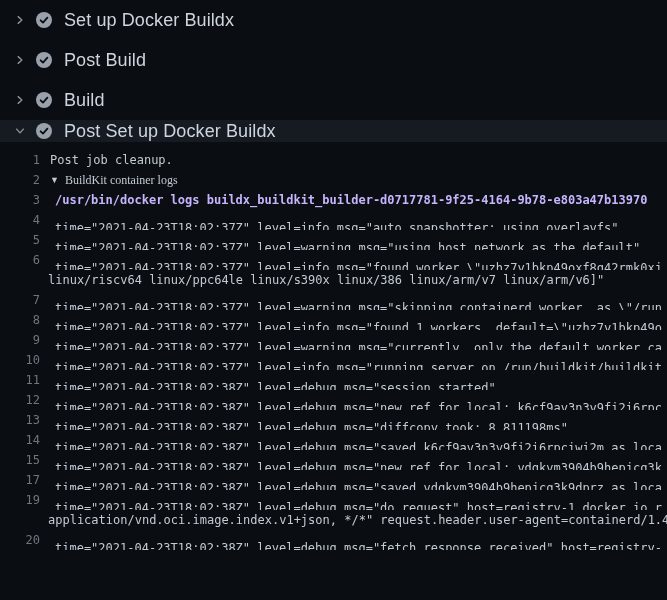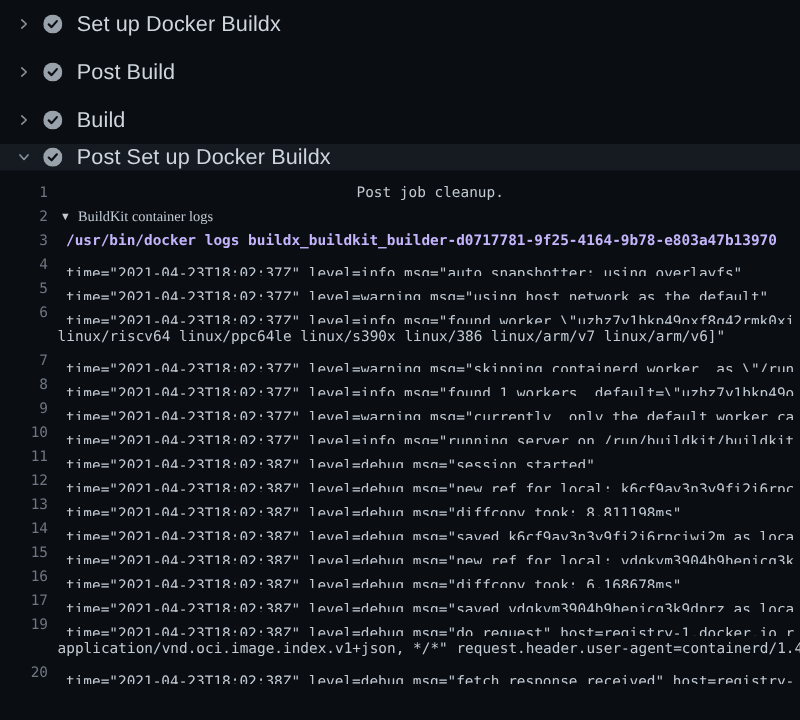--- a/index.html
+++ b/index.html
@@ -50,21 +50,21 @@
   }
   .gutter{
     flex:0 0 40px;
     width:40px;
     text-align:right;
     color:#6e7681;
     user-select:none;
     cursor:pointer;
   }
   .content{flex:1 1 auto;overflow:hidden;}
-  .content.plain{padding-left:10px;text-align:center;}
+  .content.plain{padding-left:10px;}
   .content.group{padding-left:10px;cursor:pointer;font-family:Liberation Serif, serif;}
   .content.log{padding-left:15px;}
   .content.command{padding-left:15px;color:#c4b5fd;font-weight:bold;}
   .content.wrap{padding-left:8px;}
   .tri{
     display:inline-block;
     font-size:9px;
     color:#c2cbd3;
     margin-right:6px;
     transform:translateY(-1px);
@@ -142,19 +142,18 @@
       <div class="log-row"><span class="gutter"></span><span class="content wrap">linux/riscv64 linux/ppc64le linux/s390x linux/386 linux/arm/v7 linux/arm/v6]"</span></div>
       <div class="log-row"><span class="gutter">7</span><span class="content log">time="2021-04-23T18:02:37Z" level=warning msg="skipping containerd worker, as \"/run</span></div>
       <div class="log-row"><span class="gutter">8</span><span class="content log">time="2021-04-23T18:02:37Z" level=info msg="found 1 workers, default=\"uzhz7y1bkp49o</span></div>
       <div class="log-row"><span class="gutter">9</span><span class="content log">time="2021-04-23T18:02:37Z" level=warning msg="currently, only the default worker ca</span></div>
       <div class="log-row"><span class="gutter">10</span><span class="content log">time="2021-04-23T18:02:37Z" level=info msg="running server on /run/buildkit/buildkit</span></div>
       <div class="log-row"><span class="gutter">11</span><span class="content log">time="2021-04-23T18:02:38Z" level=debug msg="session started"</span></div>
       <div class="log-row"><span class="gutter">12</span><span class="content log">time="2021-04-23T18:02:38Z" level=debug msg="new ref for local: k6cf9av3n3y9fi2i6rpc</span></div>
       <div class="log-row"><span class="gutter">13</span><span class="content log">time="2021-04-23T18:02:38Z" level=debug msg="diffcopy took: 8.811198ms"</span></div>
       <div class="log-row"><span class="gutter">14</span><span class="content log">time="2021-04-23T18:02:38Z" level=debug msg="saved k6cf9av3n3y9fi2i6rpciwi2m as loca</span></div>
       <div class="log-row"><span class="gutter">15</span><span class="content log">time="2021-04-23T18:02:38Z" level=debug msg="new ref for local: vdqkvm3904b9hepjcq3k</span></div>
-      <div class="log-row"><span class="gutter">16</span><span class="content log">time="2021-04-23T18:02:38Z" level=debug msg="diffcopy took: 6.168678ms"</span></div>
       <div class="log-row"><span class="gutter">17</span><span class="content log">time="2021-04-23T18:02:38Z" level=debug msg="saved vdqkvm3904b9hepjcq3k9dprz as loca</span></div>
       <div class="log-row"><span class="gutter">19</span><span class="content log">time="2021-04-23T18:02:38Z" level=debug msg="do request" host=registry-1.docker.io r</span></div>
       <div class="log-row"><span class="gutter"></span><span class="content wrap">application/vnd.oci.image.index.v1+json, */*" request.header.user-agent=containerd/1.4</span></div>
       <div class="log-row"><span class="gutter">20</span><span class="content log">time="2021-04-23T18:02:38Z" level=debug msg="fetch response received" host=registry-</span></div>
     </div>
 </div>
 
 </body></html>

